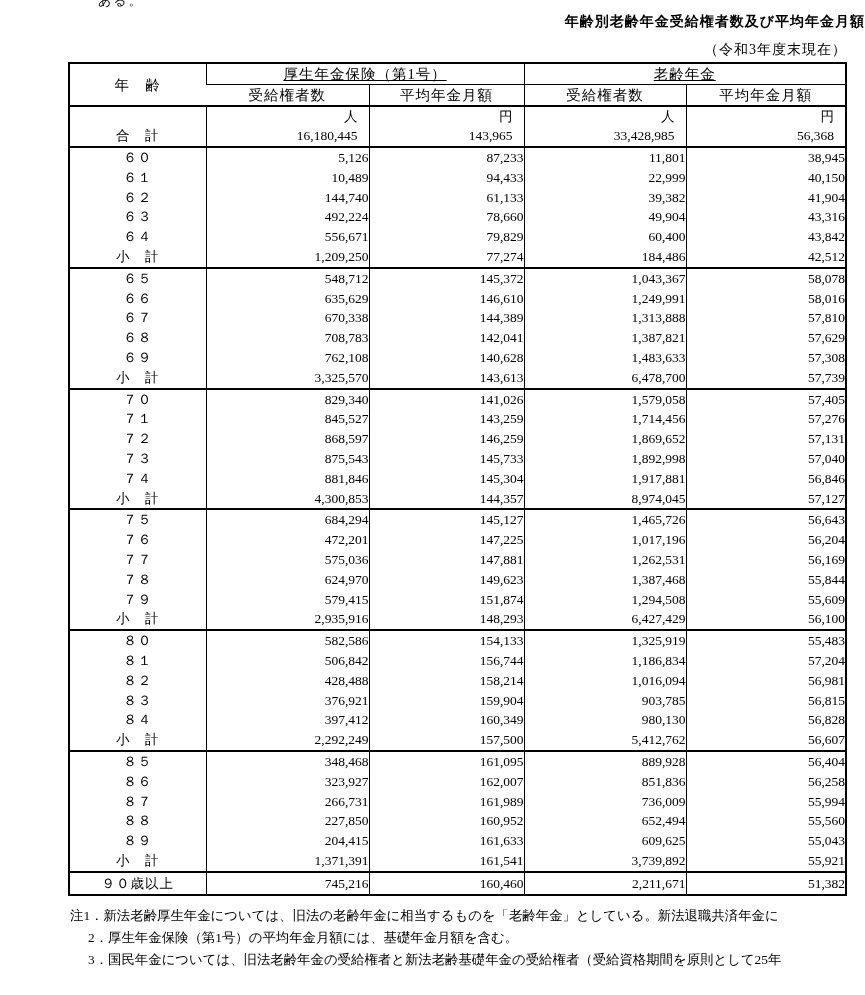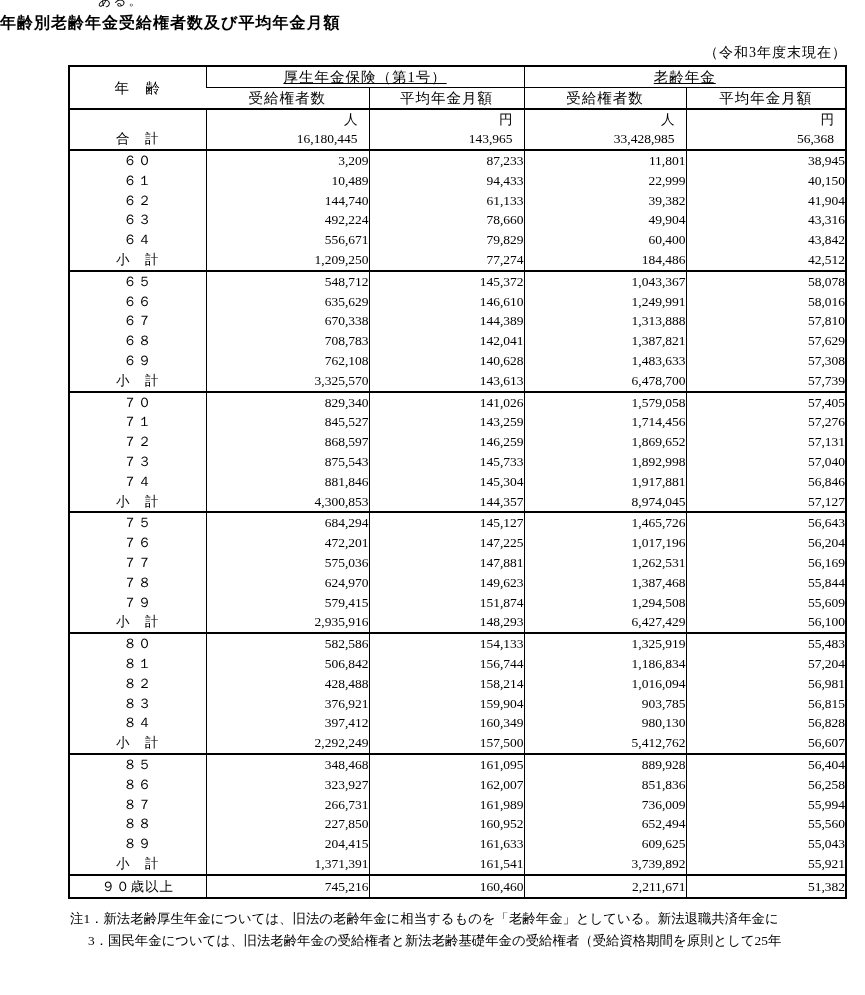--- a/index.html
+++ b/index.html
@@ -9,23 +9,23 @@
     font-family:"Liberation Serif","DejaVu Serif",serif;
     position:relative; overflow:hidden;
     -webkit-font-smoothing:antialiased;
   }
   .clipped-top {
     position:absolute; top:-8px; left:98px;
     font-size:13px; letter-spacing:2px;
   }
   .title {
     margin:13px 0 0 0;
-    text-align:left;
+    text-align:right;
     font-family:"Liberation Sans","DejaVu Sans",sans-serif;
-    font-weight:bold; font-size:16px; letter-spacing:1px;
+    font-weight:bold; font-size:14px; letter-spacing:1px;
   }
   .date-note {
     text-align:right; font-size:14px;
     margin:10px 18px 3px 0; letter-spacing:1px;
   }
   table.pension {
     border-collapse:collapse; table-layout:fixed;
     margin-left:68px; width:777px;
     border:2px solid #000;
   }
@@ -102,21 +102,21 @@
           <div class="unit">人</div>
           <div class="tval">33,428,985</div>
         </td>
         <td>
           <div class="unit">円</div>
           <div class="tval">56,368</div>
         </td>
       </tr>
       <tr class="group-start">
         <td class="agec">６０</td>
-        <td class="val">3,209</td>
+        <td class="val">5,126</td>
         <td class="val">87,233</td>
         <td class="val">11,801</td>
         <td class="val">38,945</td>
       </tr>
       <tr>
         <td class="agec">６１</td>
         <td class="val">10,489</td>
         <td class="val">94,433</td>
         <td class="val">22,999</td>
         <td class="val">40,150</td>
@@ -364,14 +364,15 @@
         <td class="val">745,216</td>
         <td class="val">160,460</td>
         <td class="val">2,211,671</td>
         <td class="val">51,382</td>
       </tr>
     </tbody>
 </table>
 
 <div class="notes" id="notes">
     <div class="note-line indent-0">注1．新法老齢厚生年金については、旧法の老齢年金に相当するものを「老齢年金」としている。新法退職共済年金に</div>
+    <div class="note-line indent-1">2．厚生年金保険（第1号）の平均年金月額には、基礎年金月額を含む。</div>
     <div class="note-line indent-1">3．国民年金については、旧法老齢年金の受給権者と新法老齢基礎年金の受給権者（受給資格期間を原則として25年</div>
   </div>
 
 </body></html>

